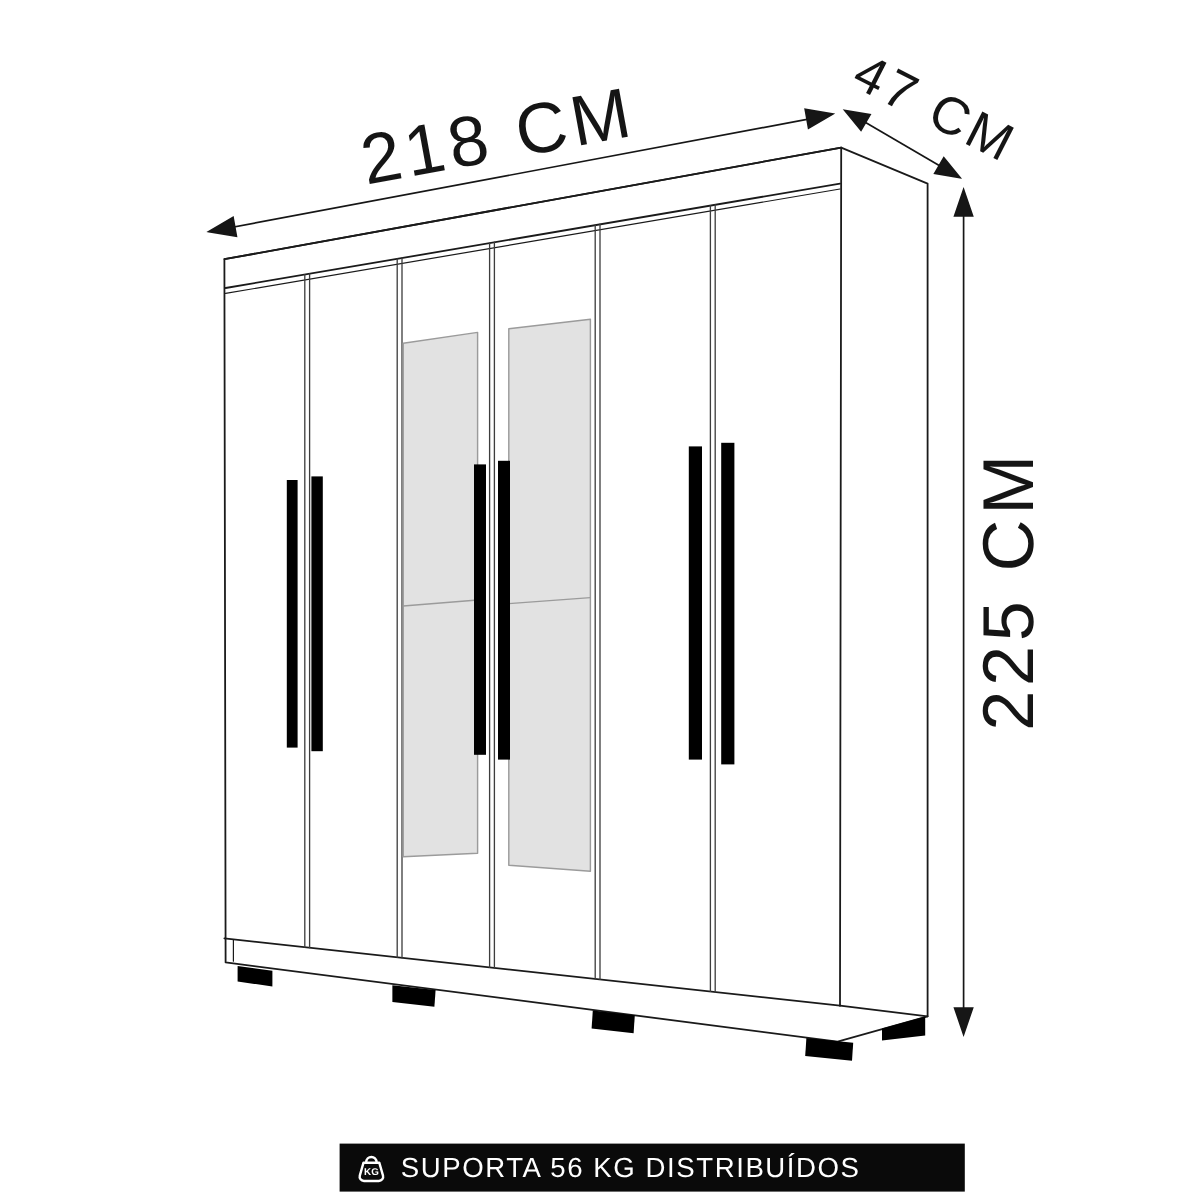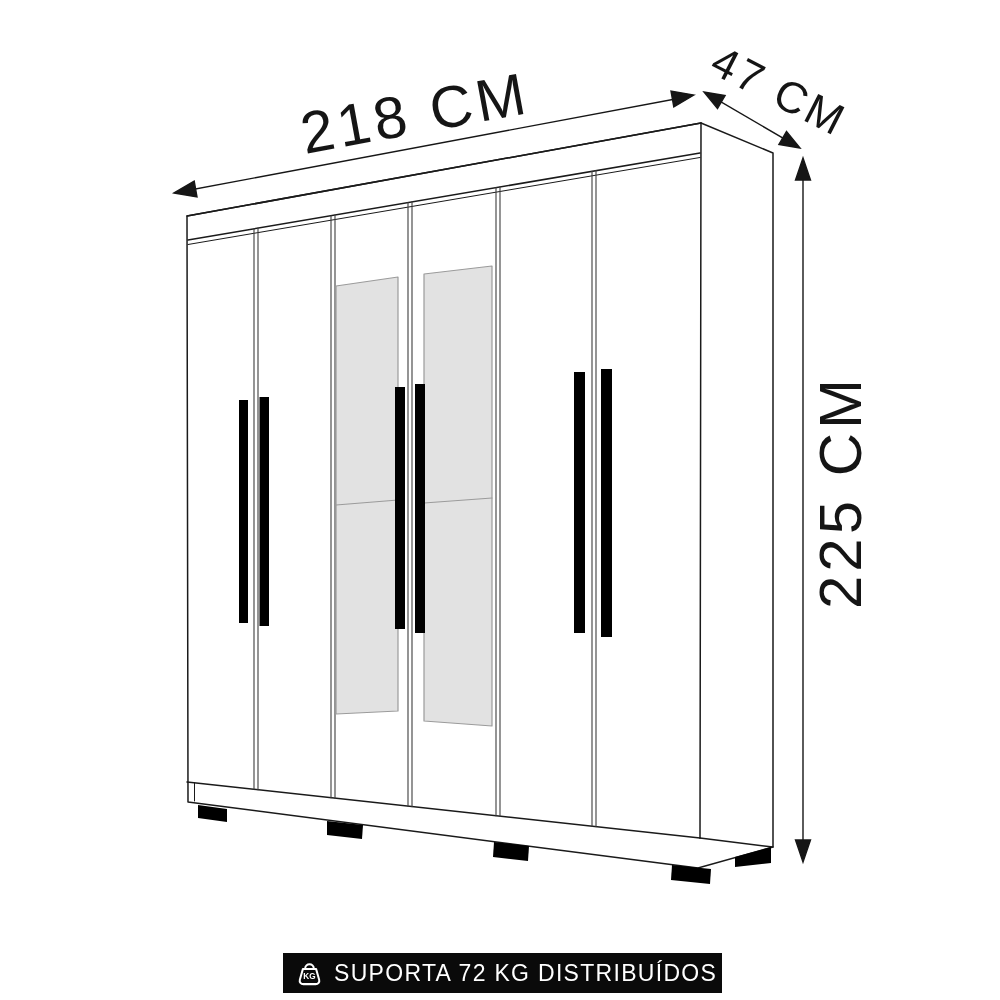--- a/index.html
+++ b/index.html
@@ -12,21 +12,21 @@
     position:absolute;color:#151515;white-space:nowrap;
     font-family:"Liberation Sans",sans-serif;font-weight:400;line-height:1;
   }
   .dim-width{left:415px;top:114px;font-size:59px;letter-spacing:4px;
     transform:translate(-50%,-50%) rotate(-10.4deg);}
   .dim-depth{left:779px;top:91px;font-size:44px;letter-spacing:3px;
     transform:translate(-50%,-50%) rotate(27deg);}
   .dim-height{left:841px;top:492px;font-size:60px;letter-spacing:4px;
     transform:translate(-50%,-50%) rotate(-90deg);}
   .banner{
-    position:absolute;left:283px;top:953px;width:439px;height:40px;
+    position:absolute;left:283px;top:953px;width:521px;height:40px;
     background:#0a0a0a;display:flex;align-items:center;
     box-sizing:border-box;padding-left:11px;
   }
   .banner-text{
     color:#ffffff;font-size:23px;letter-spacing:1.3px;margin-left:9px;
     white-space:nowrap;font-weight:400;
   }
 </style>
 </head>
 <body>
@@ -109,16 +109,16 @@
   <div class="dim-label dim-width">218 CM</div>
   <div class="dim-label dim-depth">47 CM</div>
   <div class="dim-label dim-height">225 CM</div>
 
   <div class="banner">
     <svg width="31" height="28" viewBox="0 0 34 30">
       <path d="M12.2,10.5 C12.2,3.6 21.8,3.6 21.8,10.5" stroke="#ffffff" stroke-width="2.2" fill="none"></path>
       <path d="M9.8,10.5 H24.2 L27.6,22.3 C28.3,24.9 26.4,27.2 23.8,27.2 H10.2 C7.6,27.2 5.7,24.9 6.4,22.3 Z" stroke="#ffffff" stroke-width="2.2" fill="none" stroke-linejoin="round"></path>
       <text x="17" y="22" text-anchor="middle" font-size="9" font-weight="bold" fill="#ffffff" font-family="Liberation Sans, sans-serif">KG</text>
     </svg>
-    <span class="banner-text">SUPORTA 72 KG DISTRIBUÍDOS</span>
+    <span class="banner-text">SUPORTA 56 KG DISTRIBUÍDOS</span>
   </div>
 
 </div>
 
 </body></html>

